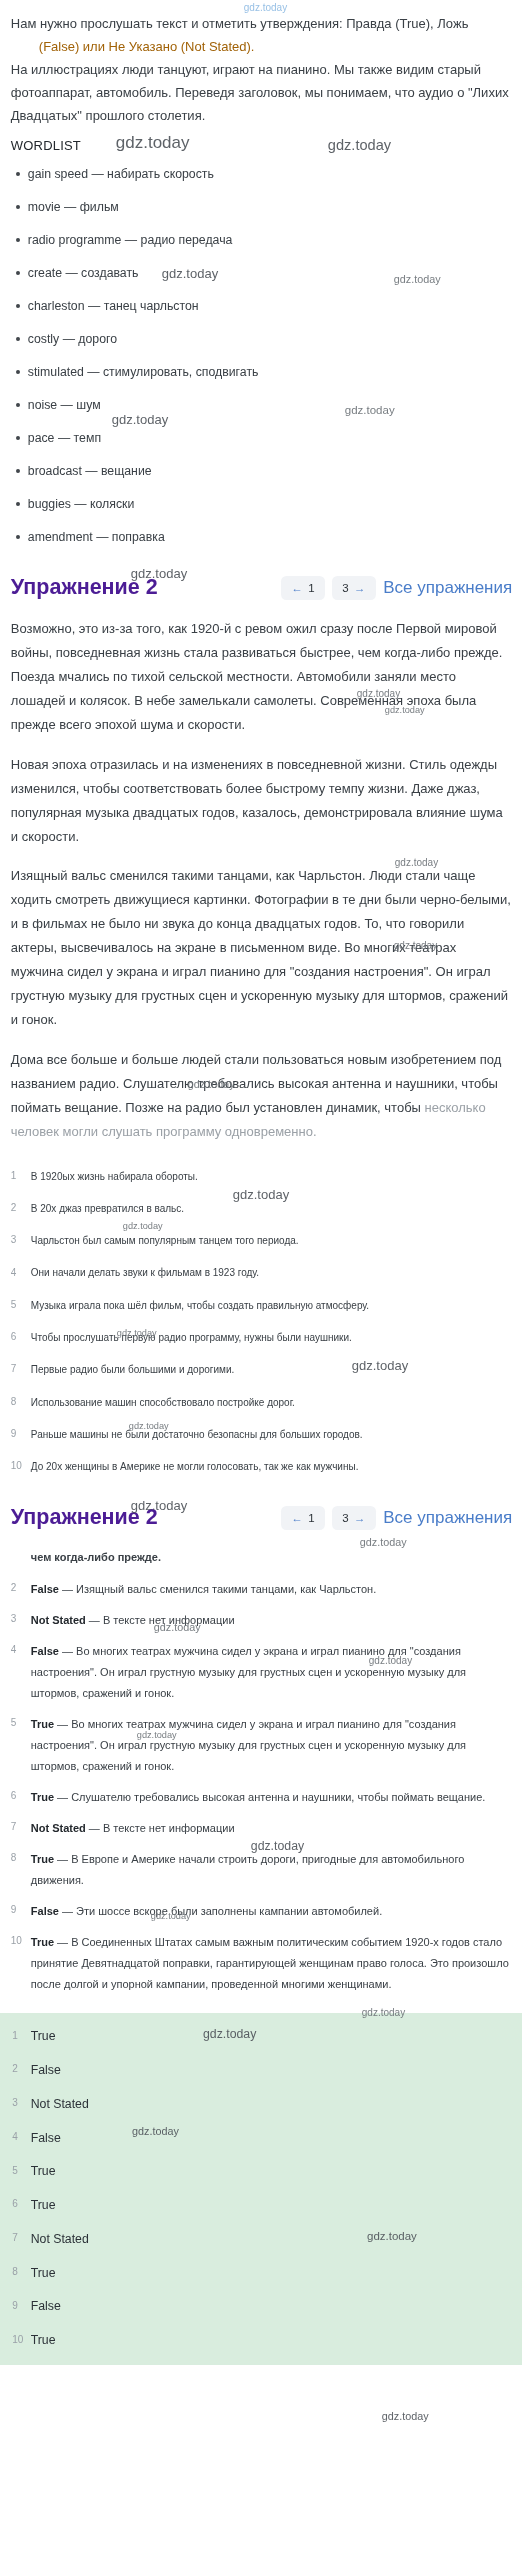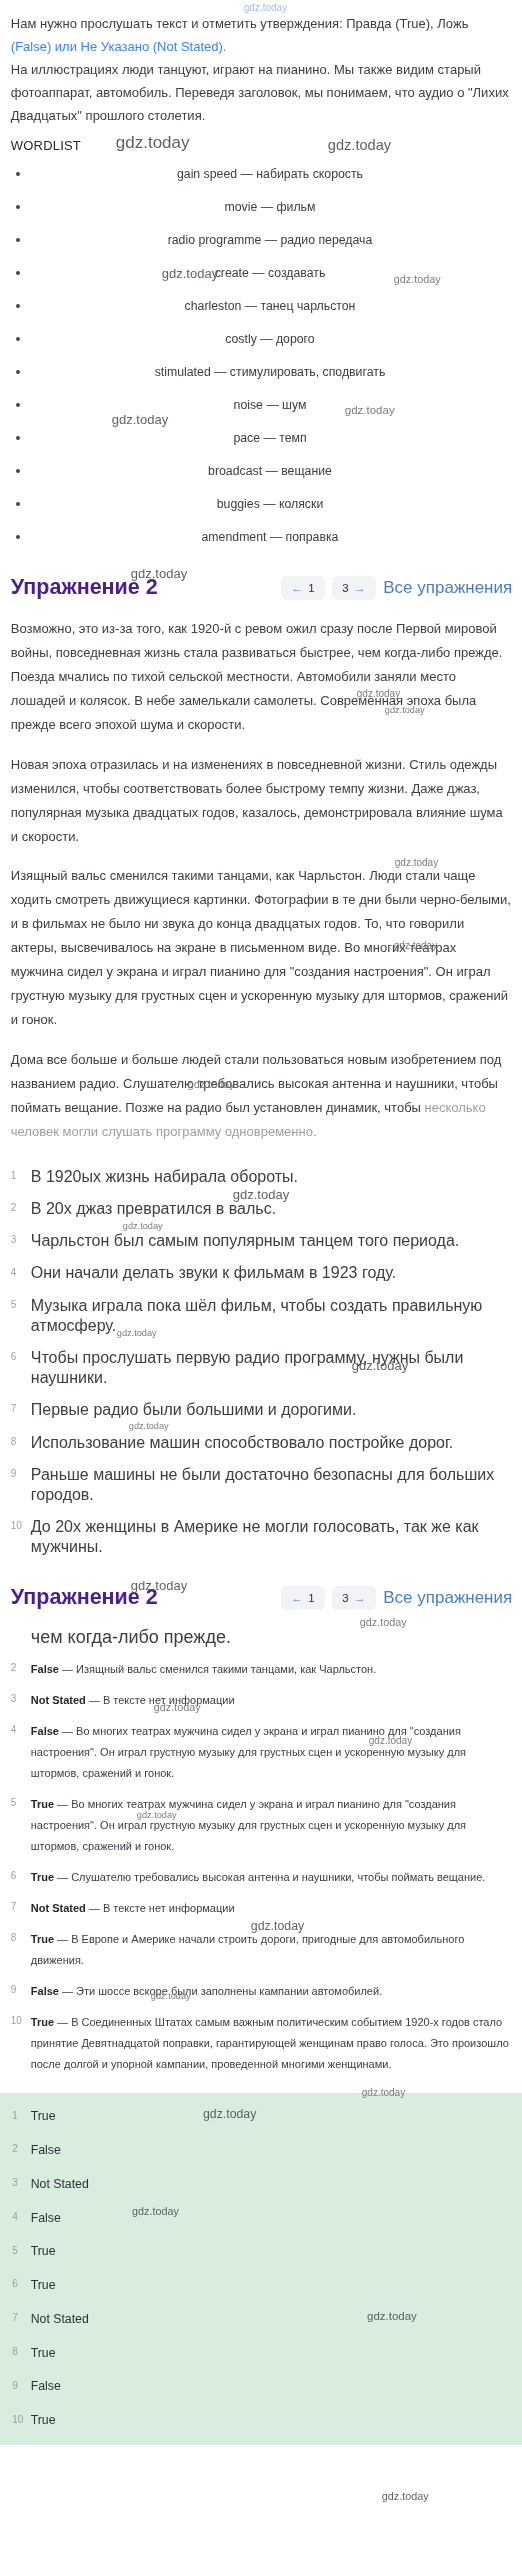--- a/index.html
+++ b/index.html
@@ -7,42 +7,42 @@
   body {
     width:523px; min-height:2576px; position:relative;
     color:#3a4046;
     font-family:"Liberation Sans","DejaVu Sans",sans-serif;
     overflow:hidden;
   }
   .page { padding:12.3px 10.8px 0; }
   .sec { position:relative; }
 
   .line { font-size:13px; line-height:23px; }
-  .faint { color:#3b82f6; }
+  .faint { color:#a16207;margin-left:28px; }
   .body-text { font-size:13px; line-height:24px; margin:0 0 15.4px; }
   .faded { color:#9ba1a7; }
 
   .wordlist-title { font-size:13px; font-weight:400; color:#23282d; margin:10.8px 0 12.3px; letter-spacing:0.2px; }
-  .wordlist { list-style:none; margin:0;text-align:center; }
+  .wordlist { list-style:none; margin:0; }
   .wordlist li { position:relative; font-size:12.3px; line-height:19px; margin-bottom:14px; padding-left:17px; }
   .wordlist li::before { content:""; position:absolute; left:5.4px; top:7px; width:3.8px; height:3.8px; border-radius:50%; background:#42474c; }
 
   .exercise-header { display:flex; align-items:center; justify-content:space-between; margin:28px 0 17px; position:relative; }
   .exercise-title { font-size:21.5px; font-weight:700; color:#4c1d95; }
   .exercise-nav { display:flex; align-items:center; gap:7.7px; }
   .nav-pill { display:flex; align-items:center; gap:5.4px; background:#f1f3f6; border-radius:5.4px; padding:6.1px 10px; font-size:11.5px; color:#2c3238; cursor:pointer; user-select:none; }
   .nav-arrow { color:#4a7dc9; font-size:11.5px; }
   .all-link { color:#4a7dc9; font-size:17px; text-decoration:none; cursor:pointer; }
 
   .statements { list-style:none; margin:23px 0 7.7px; position:relative; }
   .statements li { display:flex; align-items:flex-start; margin-bottom:12.3px; }
   .num-col { flex:0 0 20px; font-size:10px; color:#9aa1a8; padding-top:3.1px; }
-  .stmt-text { font-size:16px; line-height:20px; }
-
-  .orphan { margin:0 0 10.8px 20px; font-size:18px; line-height:21px; }
+  .stmt-text { font-size:10px; line-height:20px; }
+
+  .orphan { margin:0 0 10.8px 20px; font-size:11px; line-height:21px;font-weight:bold; }
   .answers { position:relative; margin-bottom:18.4px; }
   .answer { display:flex; align-items:flex-start; margin-bottom:10px; }
   .answer-body { font-size:11px; line-height:21px; }
   .verdict { font-weight:700; color:#23282d; }
 
   .final-block { position:relative; background:#d9edde; margin:0 -10.8px; padding:6.1px 0 7.7px; }
   .final-row { display:flex; align-items:flex-start; padding:7.7px 12.3px; }
   .final-row .num-col { flex:0 0 18.4px; padding-top:2.3px; }
   .final-val { font-size:12.3px; line-height:18.4px; color:#2c3238; }
 

